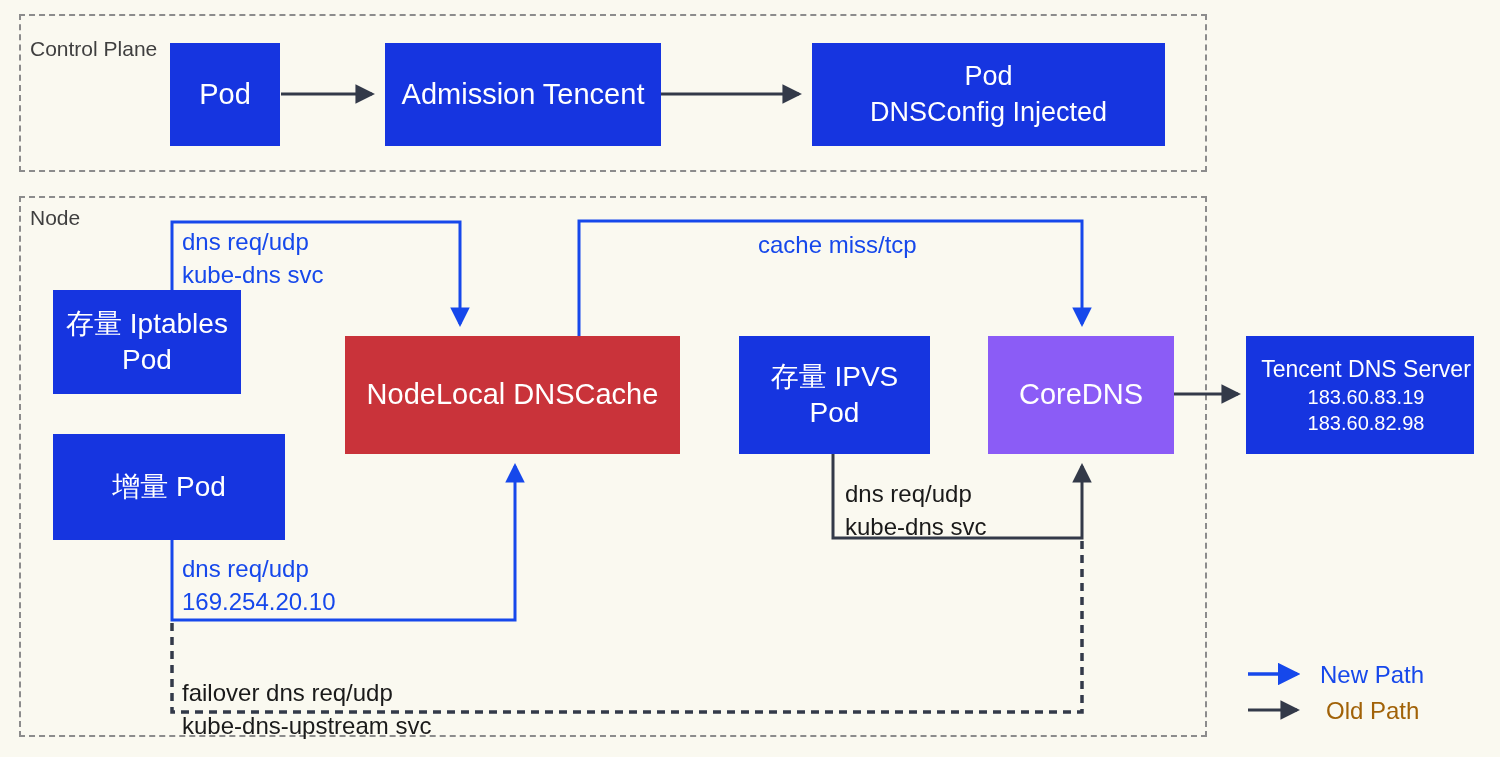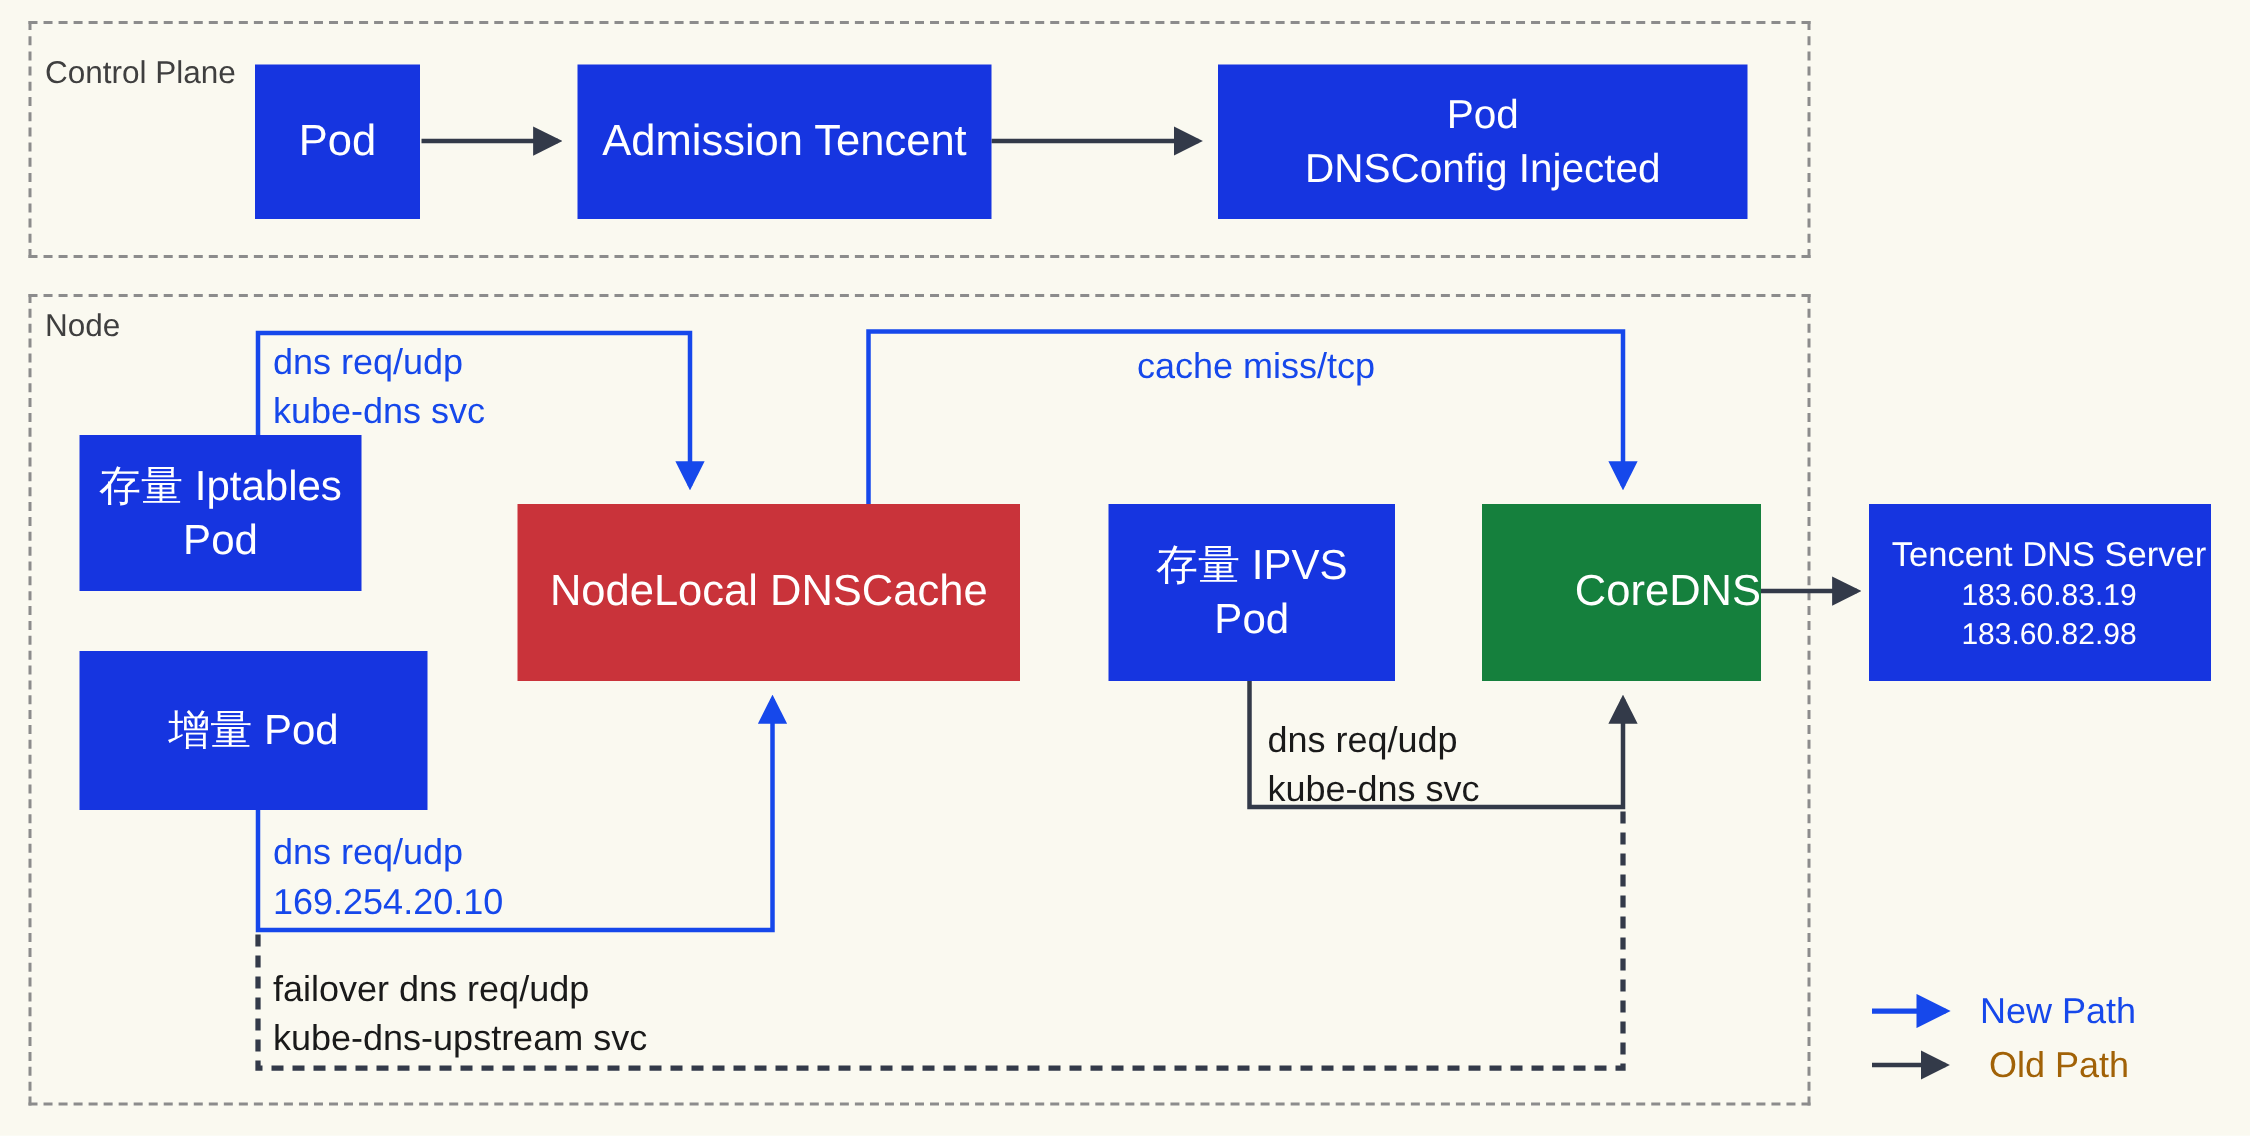--- a/index.html
+++ b/index.html
@@ -29,21 +29,21 @@
     flex-direction:column;
     align-items:center;
     justify-content:center;
     color:#ffffff;
     text-align:center;
     box-sizing:border-box;
     line-height:1.3;
   }
   .blue{background:#1635E0;}
   .red{background:#C9333A;}
-  .brown{background:#15803d;align-items:flex-end;}
+  .brown{background:#8b5cf6;}
   .edge-label{
     position:absolute;
     font-size:24px;
     line-height:33px;
     white-space:nowrap;
   }
   .edge-label span{display:block;}
   .lbl-blue{color:#1648EB;}
   .lbl-dark{color:#1A1A1A;}
   #overlay{position:absolute;left:0;top:0;}
@@ -145,21 +145,21 @@
   <div class="edge-label lbl-blue" style="left:182px;top:552px;">
     <span>dns req/udp</span>
     <span>169.254.20.10</span>
   </div>
 
   <div class="edge-label lbl-dark" style="left:845px;top:477px;">
     <span>dns req/udp</span>
     <span>kube-dns svc</span>
   </div>
 
-  <div class="edge-label lbl-dark" style="left:182px;top:643px;">
+  <div class="edge-label lbl-dark" style="left:182px;top:676px;">
     <span>failover dns req/udp</span>
     <span>kube-dns-upstream svc</span>
   </div>
 
   <div class="legend-label lbl-blue" style="left:1320px;top:661px;">New Path</div>
   <div class="legend-label" style="left:1326px;top:697px;color:#a16207;">Old Path</div>
 
 </div>
 
 </body></html>

